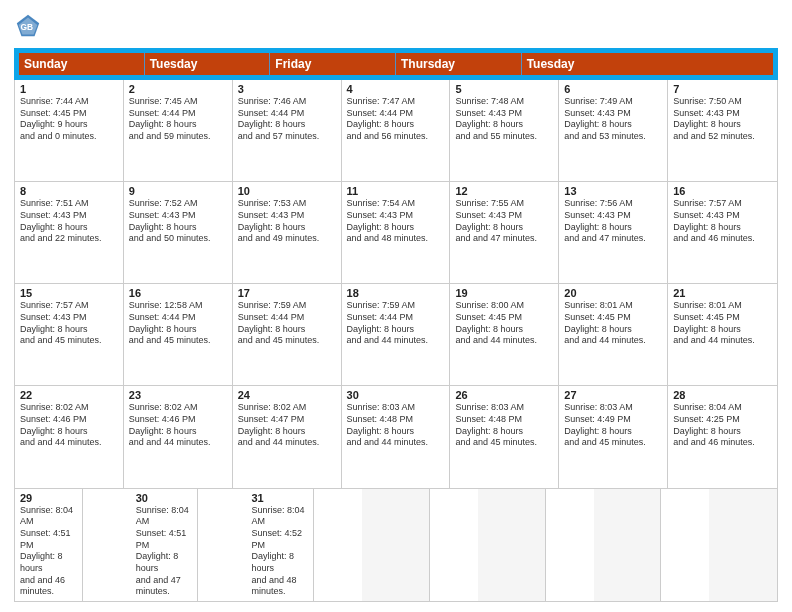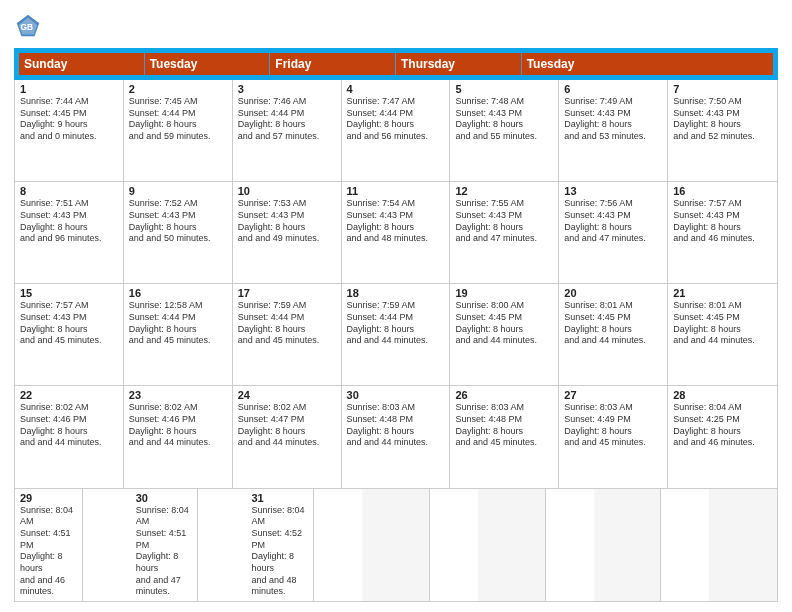--- a/index.html
+++ b/index.html
@@ -209,21 +209,21 @@
             <span class="cell-line">Daylight: 8 hours</span>
             <span class="cell-line">and and 52 minutes.</span>
           </div>
         </div>
         <div class="cal-row">
           <div class="cal-cell">
             <span class="day-num">8</span>
             <span class="cell-line">Sunrise: 7:51 AM</span>
             <span class="cell-line">Sunset: 4:43 PM</span>
             <span class="cell-line">Daylight: 8 hours</span>
-            <span class="cell-line">and and 96 minutes.</span>
+            <span class="cell-line">and and 22 minutes.</span>
           </div>
           <div class="cal-cell">
             <span class="day-num">9</span>
             <span class="cell-line">Sunrise: 7:52 AM</span>
             <span class="cell-line">Sunset: 4:43 PM</span>
             <span class="cell-line">Daylight: 8 hours</span>
             <span class="cell-line">and and 50 minutes.</span>
           </div>
           <div class="cal-cell">
             <span class="day-num">10</span>

